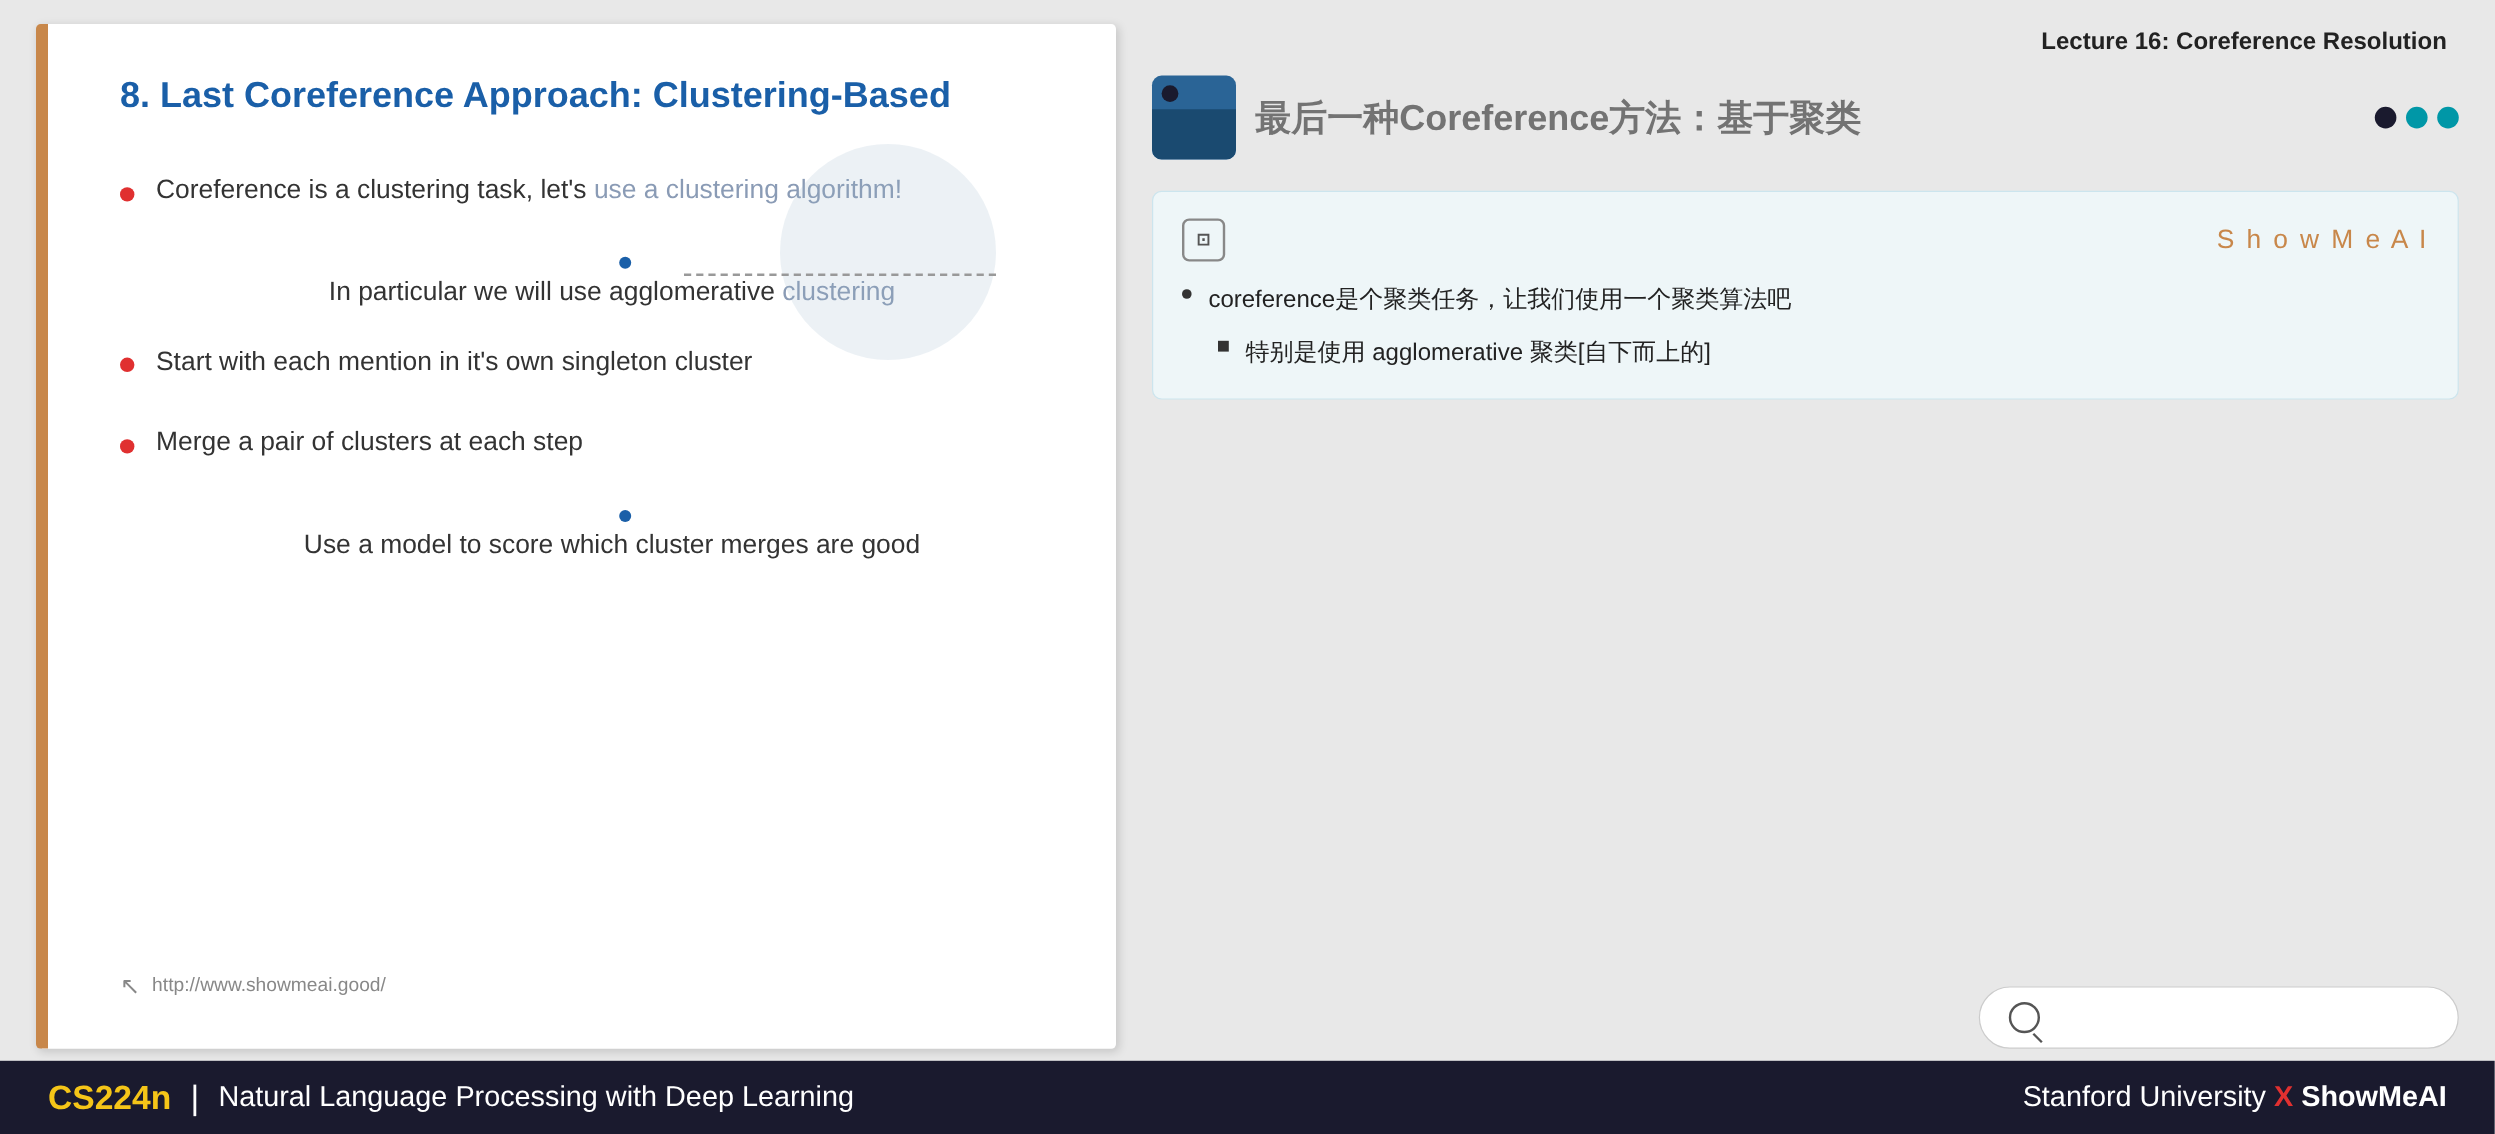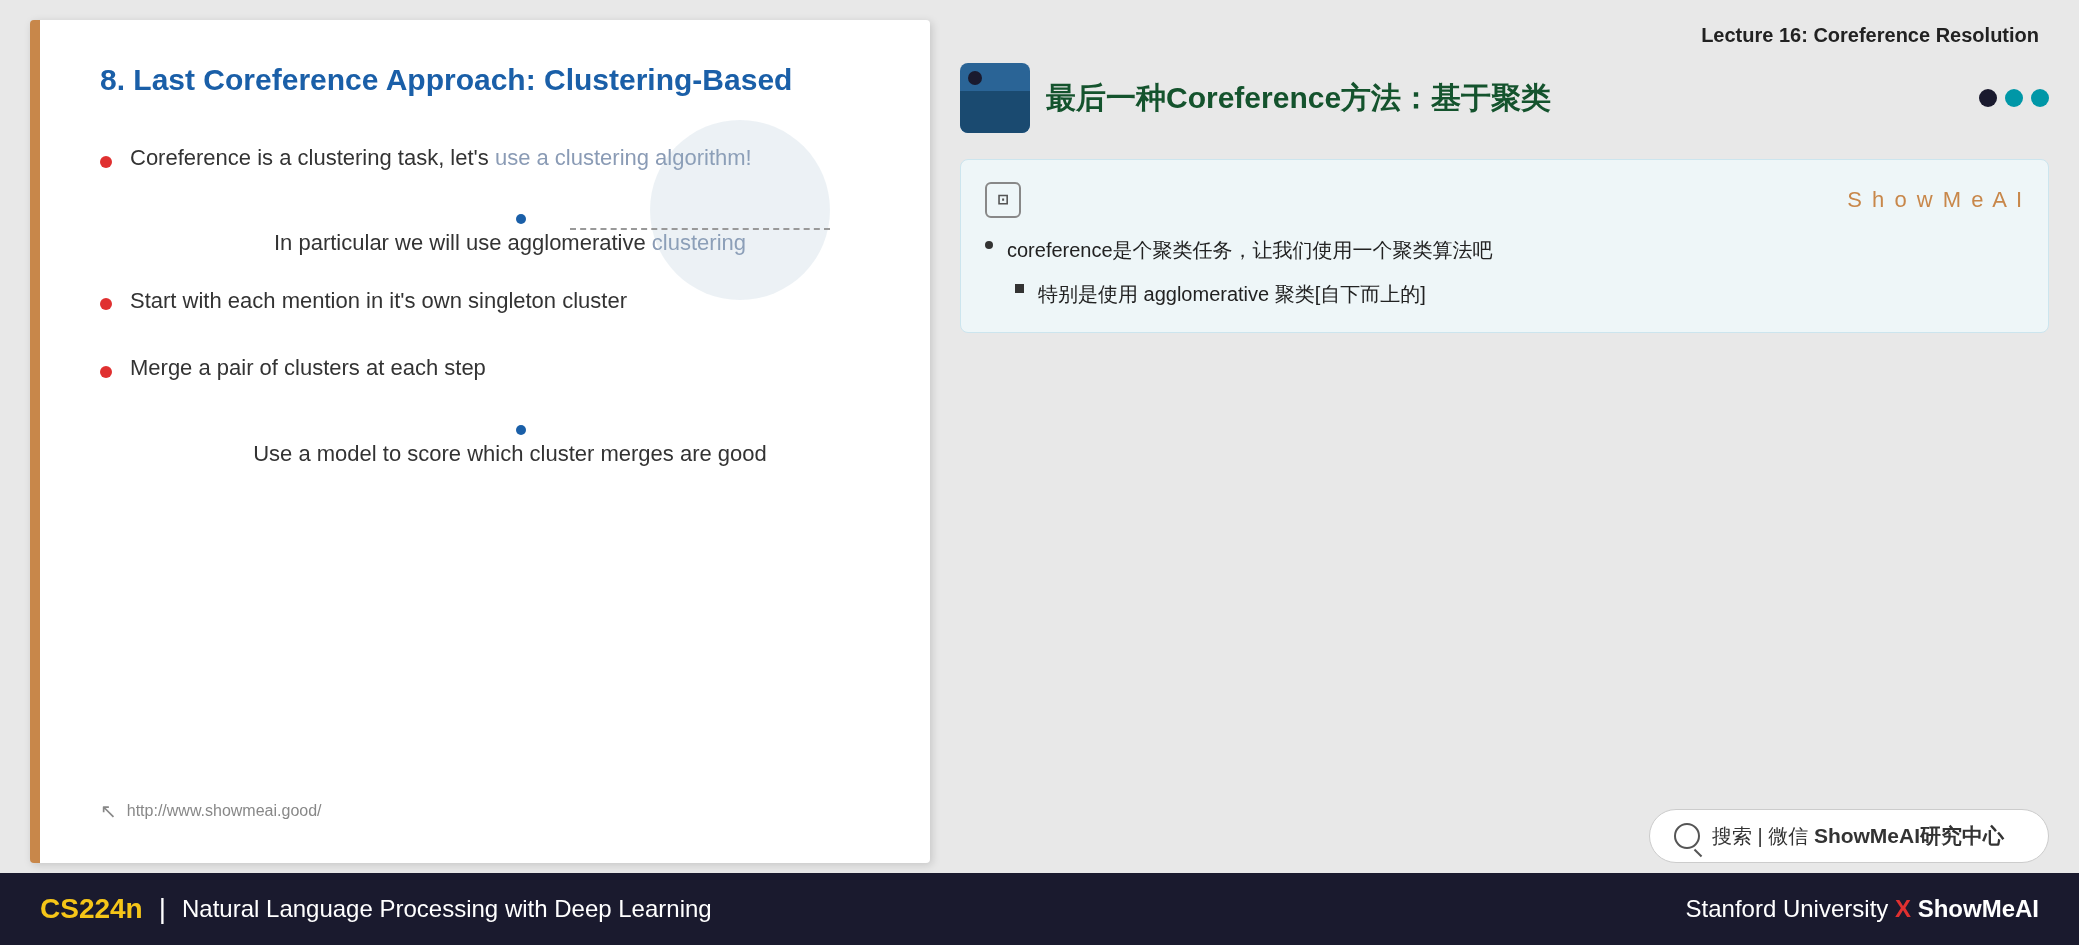--- a/index.html
+++ b/index.html
@@ -181,21 +181,21 @@
       height: 14px;
       background: #1a1a2e;
       border-radius: 50%;
       top: 8px;
       left: 8px;
     }
 
     .translation-title-text {
       font-size: 30px;
       font-weight: bold;
-      color: #14532d;
+      color: #737373;
     }
 
     .translation-dots {
       display: flex;
       gap: 8px;
       margin-left: auto;
     }
 
     .dot-dark {
       width: 18px;
@@ -320,21 +320,21 @@
     }
 
     .search-brand {
       font-weight: bold;
       font-size: 21px;
     }
 
     
     .footer-bar {
       background: #1a1a2e;
-      height: 72px;
+      height: 61px;
       display: flex;
       align-items: center;
       padding: 0 40px;
       justify-content: space-between;
       flex-shrink: 0;
     }
 
     .footer-left {
       display: flex;
       align-items: center;
@@ -446,23 +446,20 @@
         <div class="card-sub-bullet">
           <div class="card-sub-sq"></div>
           <div>特别是使用 agglomerative 聚类[自下而上的]</div>
         </div>
       </div>
 
       <div style="flex:1;"></div>
 
       <div class="search-box">
         <div class="search-icon-circle"></div>
-        <span class="search-text">
-          搜索 | 微信 <span class="search-brand">ShowMeAI研究中心</span>
-        </span>
       </div>
 
     </div>
   </div>
 
   <div class="footer-bar">
     <div class="footer-left">
       <span class="footer-course">CS224n</span>
       <span class="footer-separator">|</span>
       <span>Natural Language Processing with Deep Learning</span>

